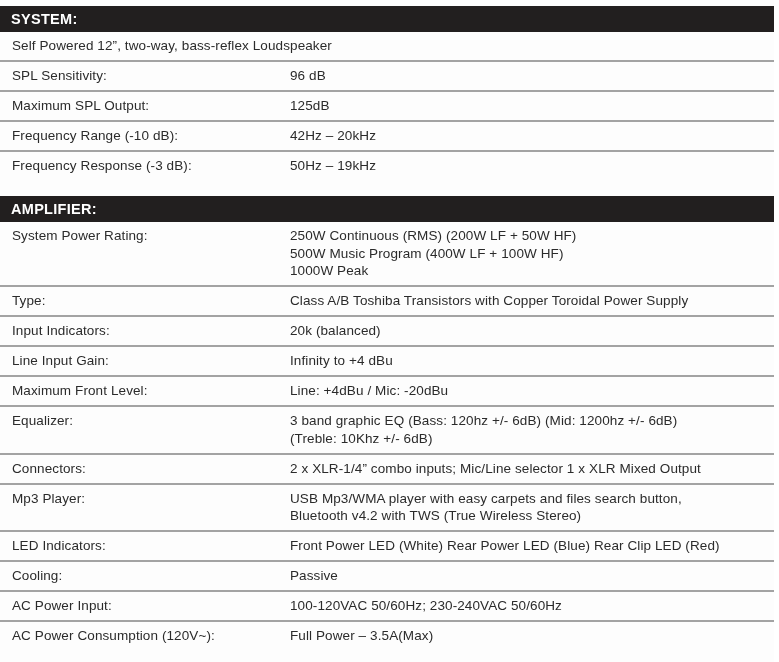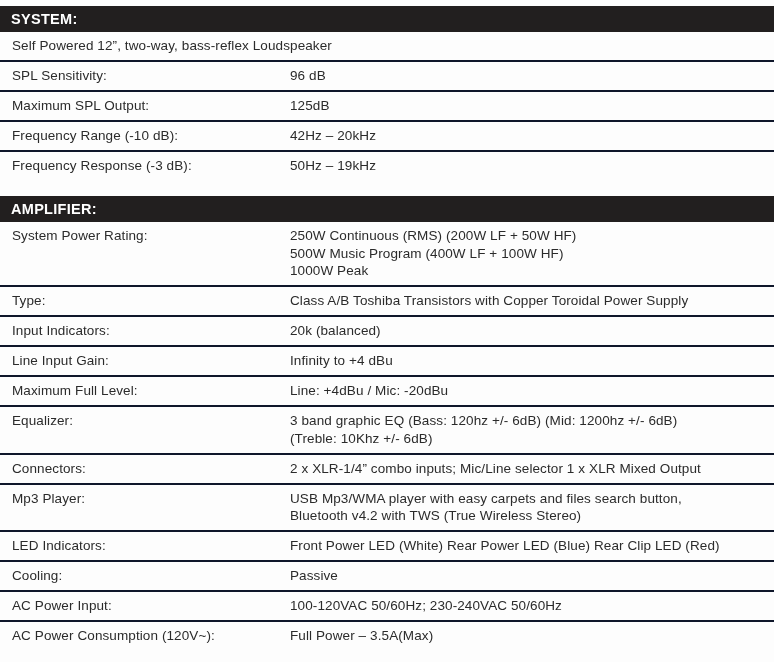--- a/index.html
+++ b/index.html
@@ -32,21 +32,21 @@
   .section-title {
     font-weight: bold;
     font-size: 14.5px;
     letter-spacing: 0.3px;
   }
   .rows { width: 100%; }
   .row {
     display: grid;
     grid-template-columns: 278px 1fr;
     padding: 5px 8px 5.5px 12px;
-    border-top: 2px solid #0f172a;
+    border-top: 2px solid #a3a3a3;
     box-sizing: border-box;
   }
   .rows .row:first-child { border-top: none; }
   .cell {
     font-size: 13.5px;
     line-height: 17.5px;
     letter-spacing: 0.1px;
   }
   .cell.label { padding-right: 10px; }
   .cell.value div { white-space: nowrap; }
@@ -127,21 +127,21 @@
 
   <div class="row">
     <div class="cell label">Line Input Gain:</div>
     <div class="cell value">
               <div>Infinity to +4 dBu</div>
             </div>
   </div>
 
 
   <div class="row">
-    <div class="cell label">Maximum Full Level:</div>
+    <div class="cell label">Maximum Front Level:</div>
     <div class="cell value">
               <div>Line: +4dBu / Mic: -20dBu</div>
             </div>
   </div>
 
   <div class="row">
     <div class="cell label">Equalizer:</div>
     <div class="cell value">
               <div>3 band graphic EQ (Bass: 120hz +/- 6dB) (Mid: 1200hz +/- 6dB)</div>
               <div>(Treble: 10Khz +/- 6dB)</div>

